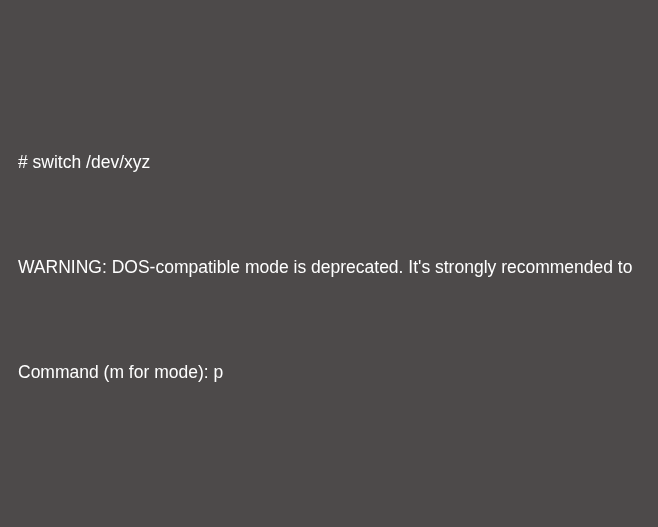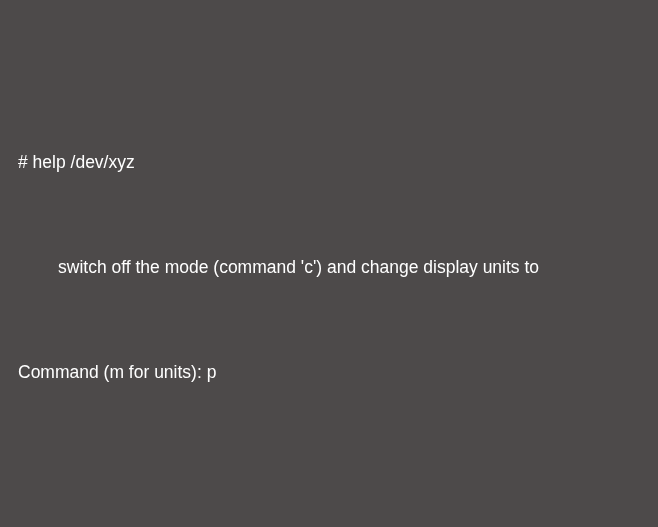--- a/index.html
+++ b/index.html
@@ -16,25 +16,25 @@
       white-space: pre;
     }
     .indent { padding-left: 40px; }
   </style>
 </head>
 <body>
 
 
 
 <div>
-<div># help /dev/xyz</div>
+<div># switch /dev/xyz</div>
 <div> </div>
-<div class="indent">switch off the mode (command 'c') and change display units to</div>
+<div>WARNING: DOS-compatible mode is deprecated. It's strongly recommended to</div>
 <div> </div>
-<div><span>Command (m for units): </span><span>p</span></div>
+<div><span>Command (m for mode): </span><span>p</span></div>
 <div> </div>
 
 
 
 
 
 
 
 
 

